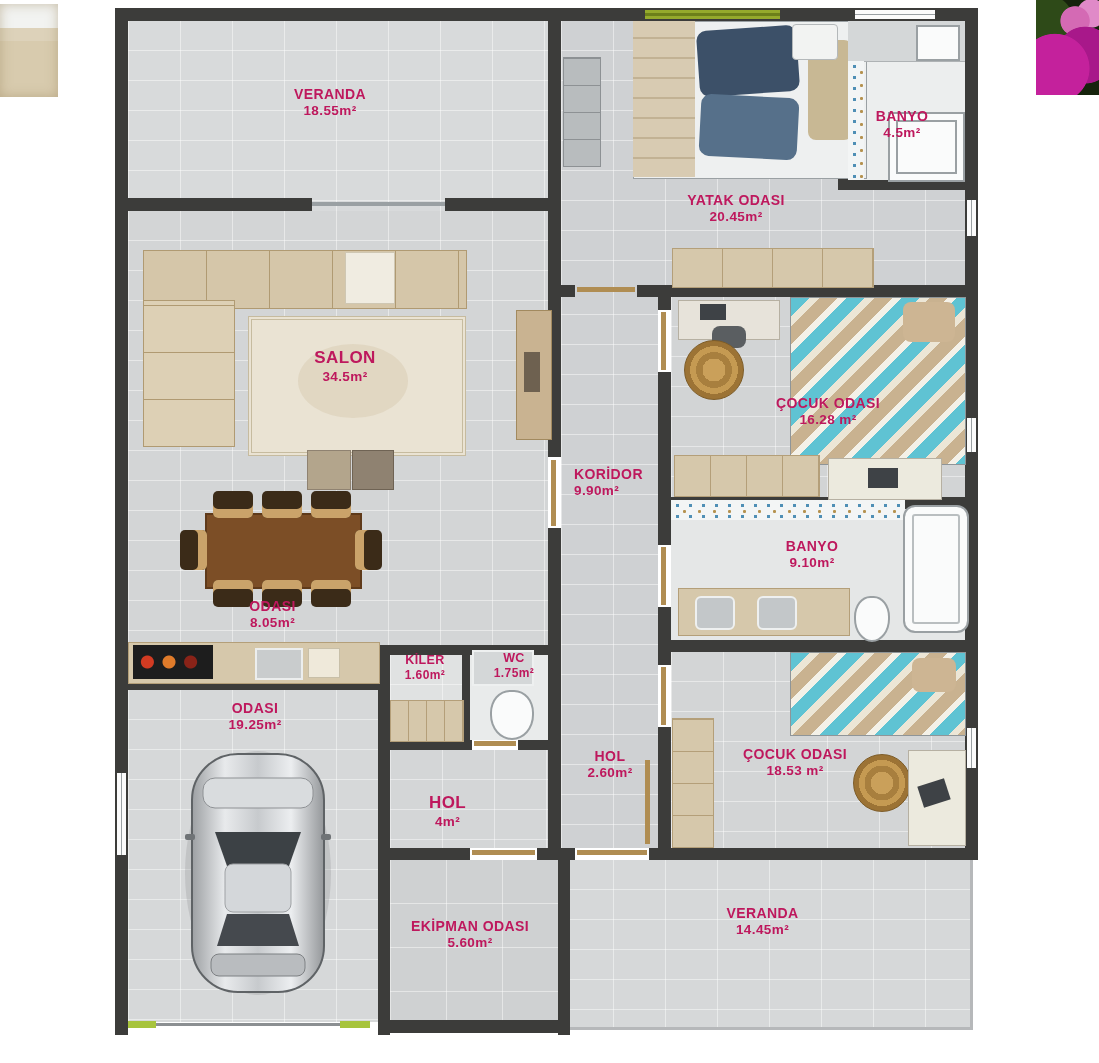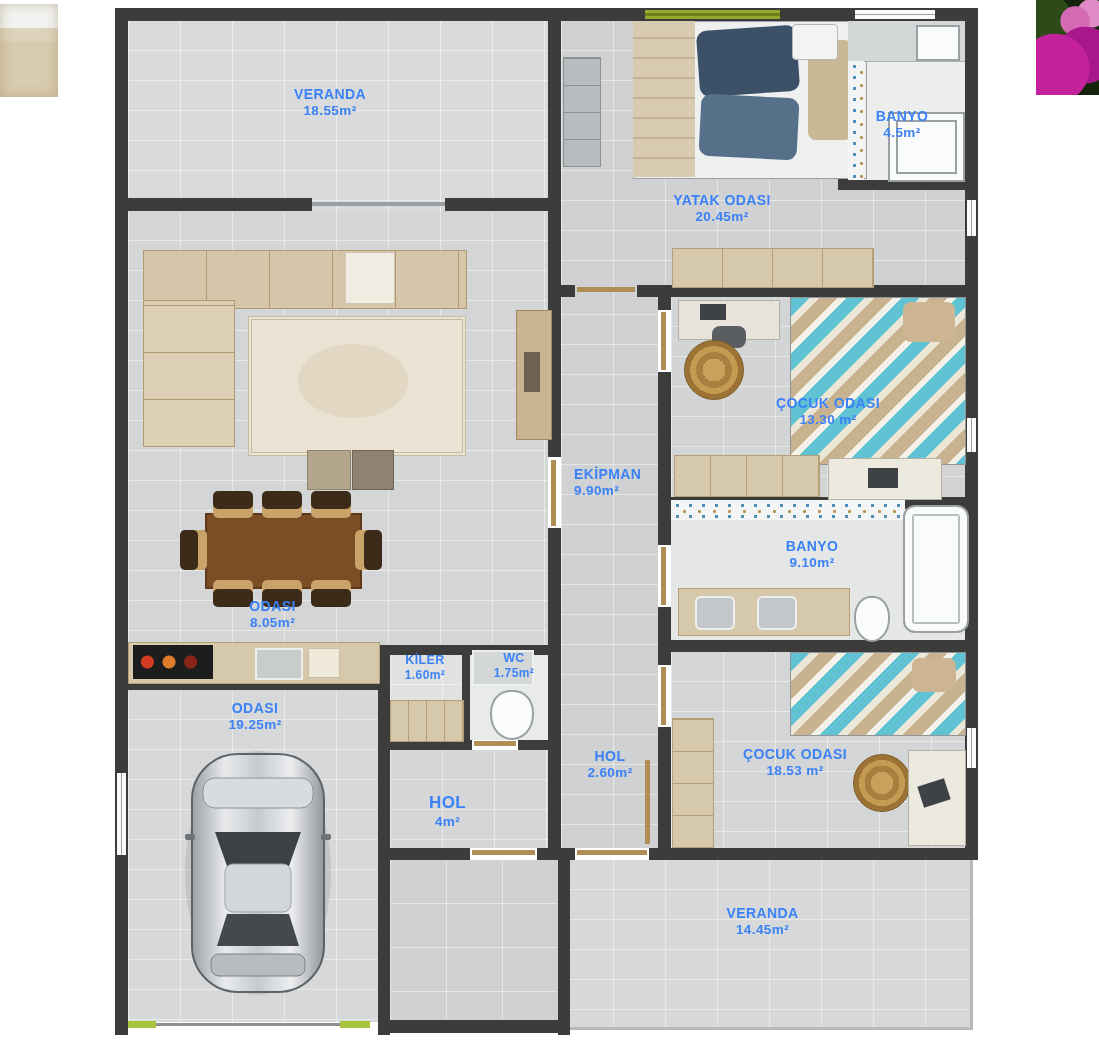--- a/index.html
+++ b/index.html
@@ -9,21 +9,21 @@
   .wall{position:absolute;background:#3c3c3a;}
   .floor{position:absolute;background:#d5d7d8;
          background-image:linear-gradient(90deg,rgba(255,255,255,.45) 1px,transparent 1px),
                           linear-gradient(0deg,rgba(255,255,255,.45) 1px,transparent 1px);
          background-size:52px 30px;}
   .winH{position:absolute;background:#fbfbfb;
         background-image:linear-gradient(to bottom,transparent 42%,#9aa0a3 42%,#9aa0a3 58%,transparent 58%);}
   .winV{position:absolute;background:#fbfbfb;
         background-image:linear-gradient(to right,transparent 42%,#9aa0a3 42%,#9aa0a3 58%,transparent 58%);}
   .doorleaf{position:absolute;background:#b08d52;}
-  .label{position:absolute;color:#3b82f6;text-align:center;font-weight:bold;line-height:1.22;
+  .label{position:absolute;color:#be185d;text-align:center;font-weight:bold;line-height:1.22;
          letter-spacing:.4px; z-index:30;}
   .label .nm{display:block;font-size:14px;}
   .label .ar{display:block;font-size:13.5px;}
   .label.big .nm{font-size:17px;}
   .label.small .nm{font-size:12.5px;}
   .label.small .ar{font-size:12px;}
   .furn{position:absolute;}
   .beige{background:#d6c8ab;border:1px solid #b49f79;}
   .rattan{position:absolute;border-radius:50%;
           background:radial-gradient(circle,#caa05a 0 28%,#a87f3e 28% 44%,#c59a52 44% 58%,#9c7335 58% 74%,#b98f49 74% 100%);
@@ -225,34 +225,38 @@
     <path d="M44 166 L106 166 L116 198 L34 198 Z" fill="#45494e"></path>
     <rect x="28" y="206" width="94" height="22" rx="8" fill="#b9bcbf" stroke="#7d8083"></rect>
     <rect x="2" y="86" width="10" height="6" rx="2" fill="#6f7376"></rect>
     <rect x="138" y="86" width="10" height="6" rx="2" fill="#6f7376"></rect>
   </svg>
 
   <div class="label" style="left:240px;top:86px;width:180px;">
     <span class="nm">VERANDA</span>
     <span class="ar">18.55m²</span>
   </div>
-  <div class="label" style="left:622px;top:192px;width:200px;">
+  <div class="label" style="left:636px;top:192px;width:200px;">
     <span class="nm">YATAK ODASI</span>
     <span class="ar">20.45m²</span>
   </div>
   <div class="label" style="left:852px;top:108px;width:100px;">
     <span class="nm">BANYO</span>
     <span class="ar">4.5m²</span>
   </div>
+  <div class="label big" style="left:270px;top:348px;width:150px;">
+    <span class="nm">SALON</span>
+    <span class="ar">34.5m²</span>
+  </div>
   <div class="label" style="left:728px;top:395px;width:200px;">
     <span class="nm">ÇOCUK ODASI</span>
-    <span class="ar">13.30 m²</span>
+    <span class="ar">16.28 m²</span>
   </div>
   <div class="label" style="left:574px;top:466px;width:100px;text-align:left;">
-    <span class="nm">EKİPMAN</span>
+    <span class="nm">KORİDOR</span>
     <span class="ar">9.90m²</span>
   </div>
   <div class="label" style="left:752px;top:538px;width:120px;">
     <span class="nm">BANYO</span>
     <span class="ar">9.10m²</span>
   </div>
   <div class="label" style="left:210px;top:598px;width:125px;">
     <span class="nm">ODASI</span>
     <span class="ar">8.05m²</span>
   </div>
@@ -273,18 +277,22 @@
     <span class="ar">2.60m²</span>
   </div>
   <div class="label big" style="left:400px;top:793px;width:95px;">
     <span class="nm">HOL</span>
     <span class="ar">4m²</span>
   </div>
   <div class="label" style="left:700px;top:746px;width:190px;">
     <span class="nm">ÇOCUK ODASI</span>
     <span class="ar">18.53 m²</span>
   </div>
+  <div class="label" style="left:385px;top:918px;width:170px;">
+    <span class="nm">EKİPMAN ODASI</span>
+    <span class="ar">5.60m²</span>
+  </div>
   <div class="label" style="left:680px;top:905px;width:165px;">
     <span class="nm">VERANDA</span>
     <span class="ar">14.45m²</span>
   </div>
 
 </div>
 
 </body></html>

